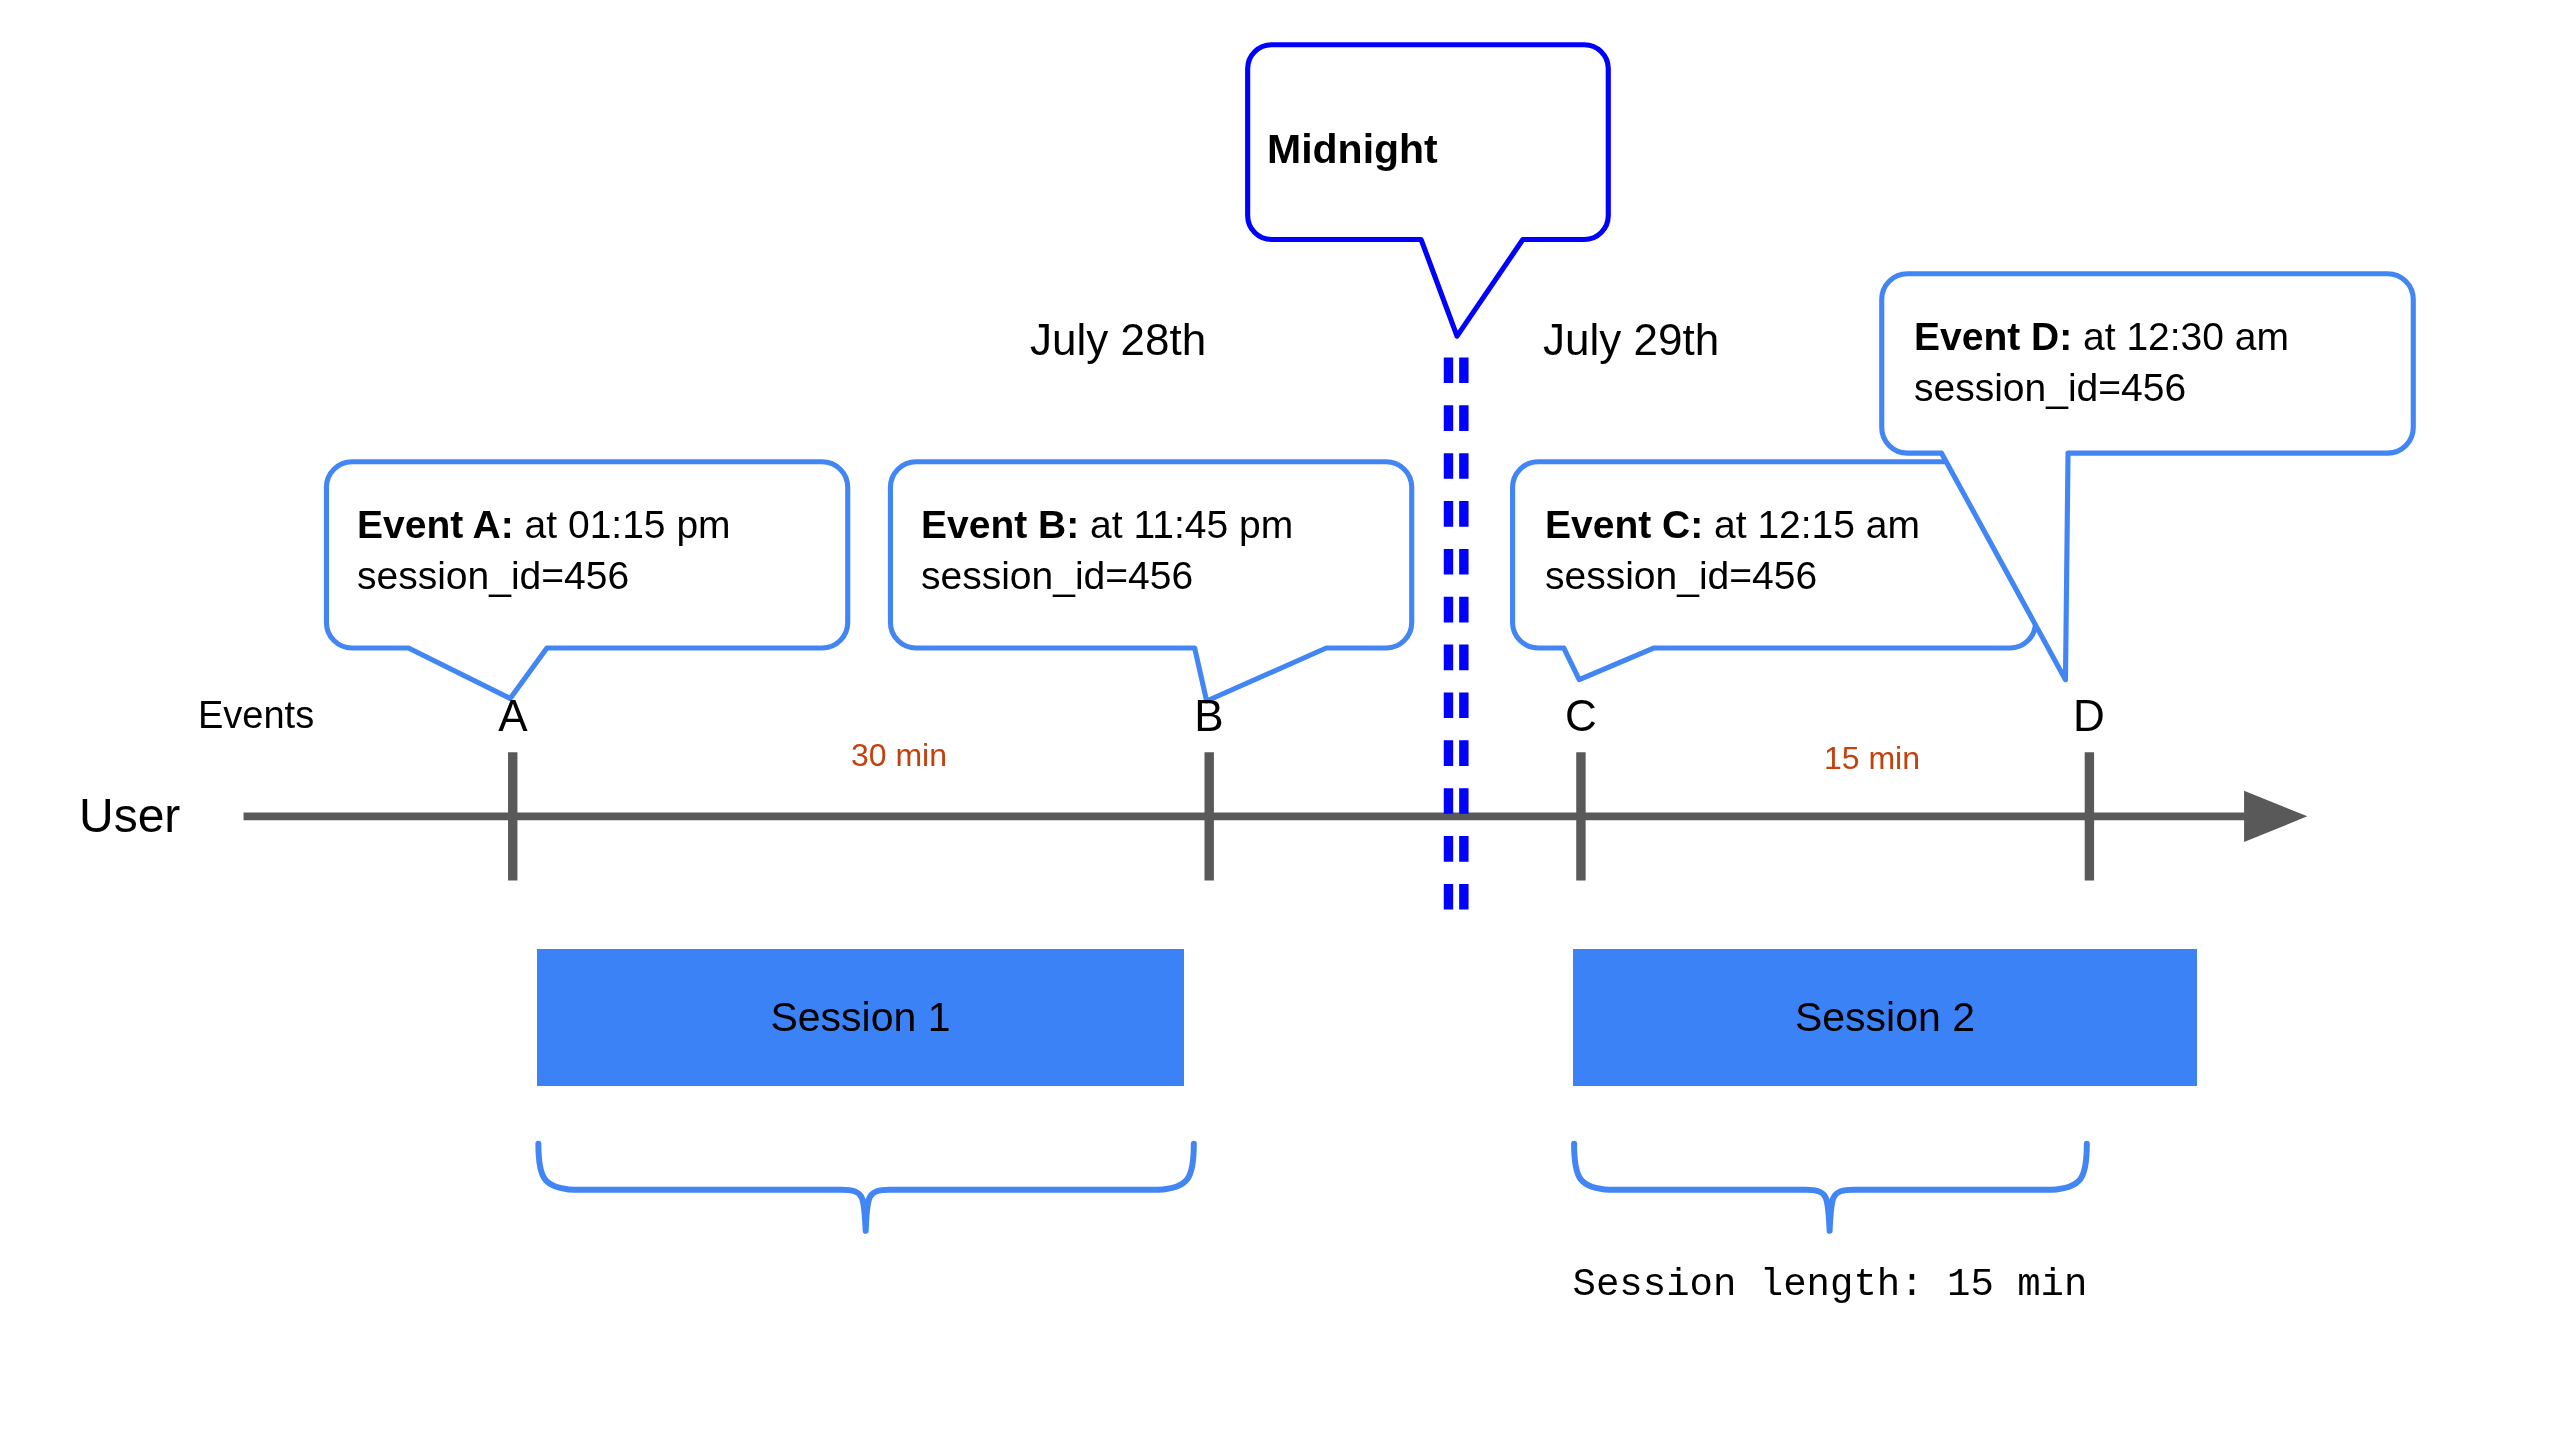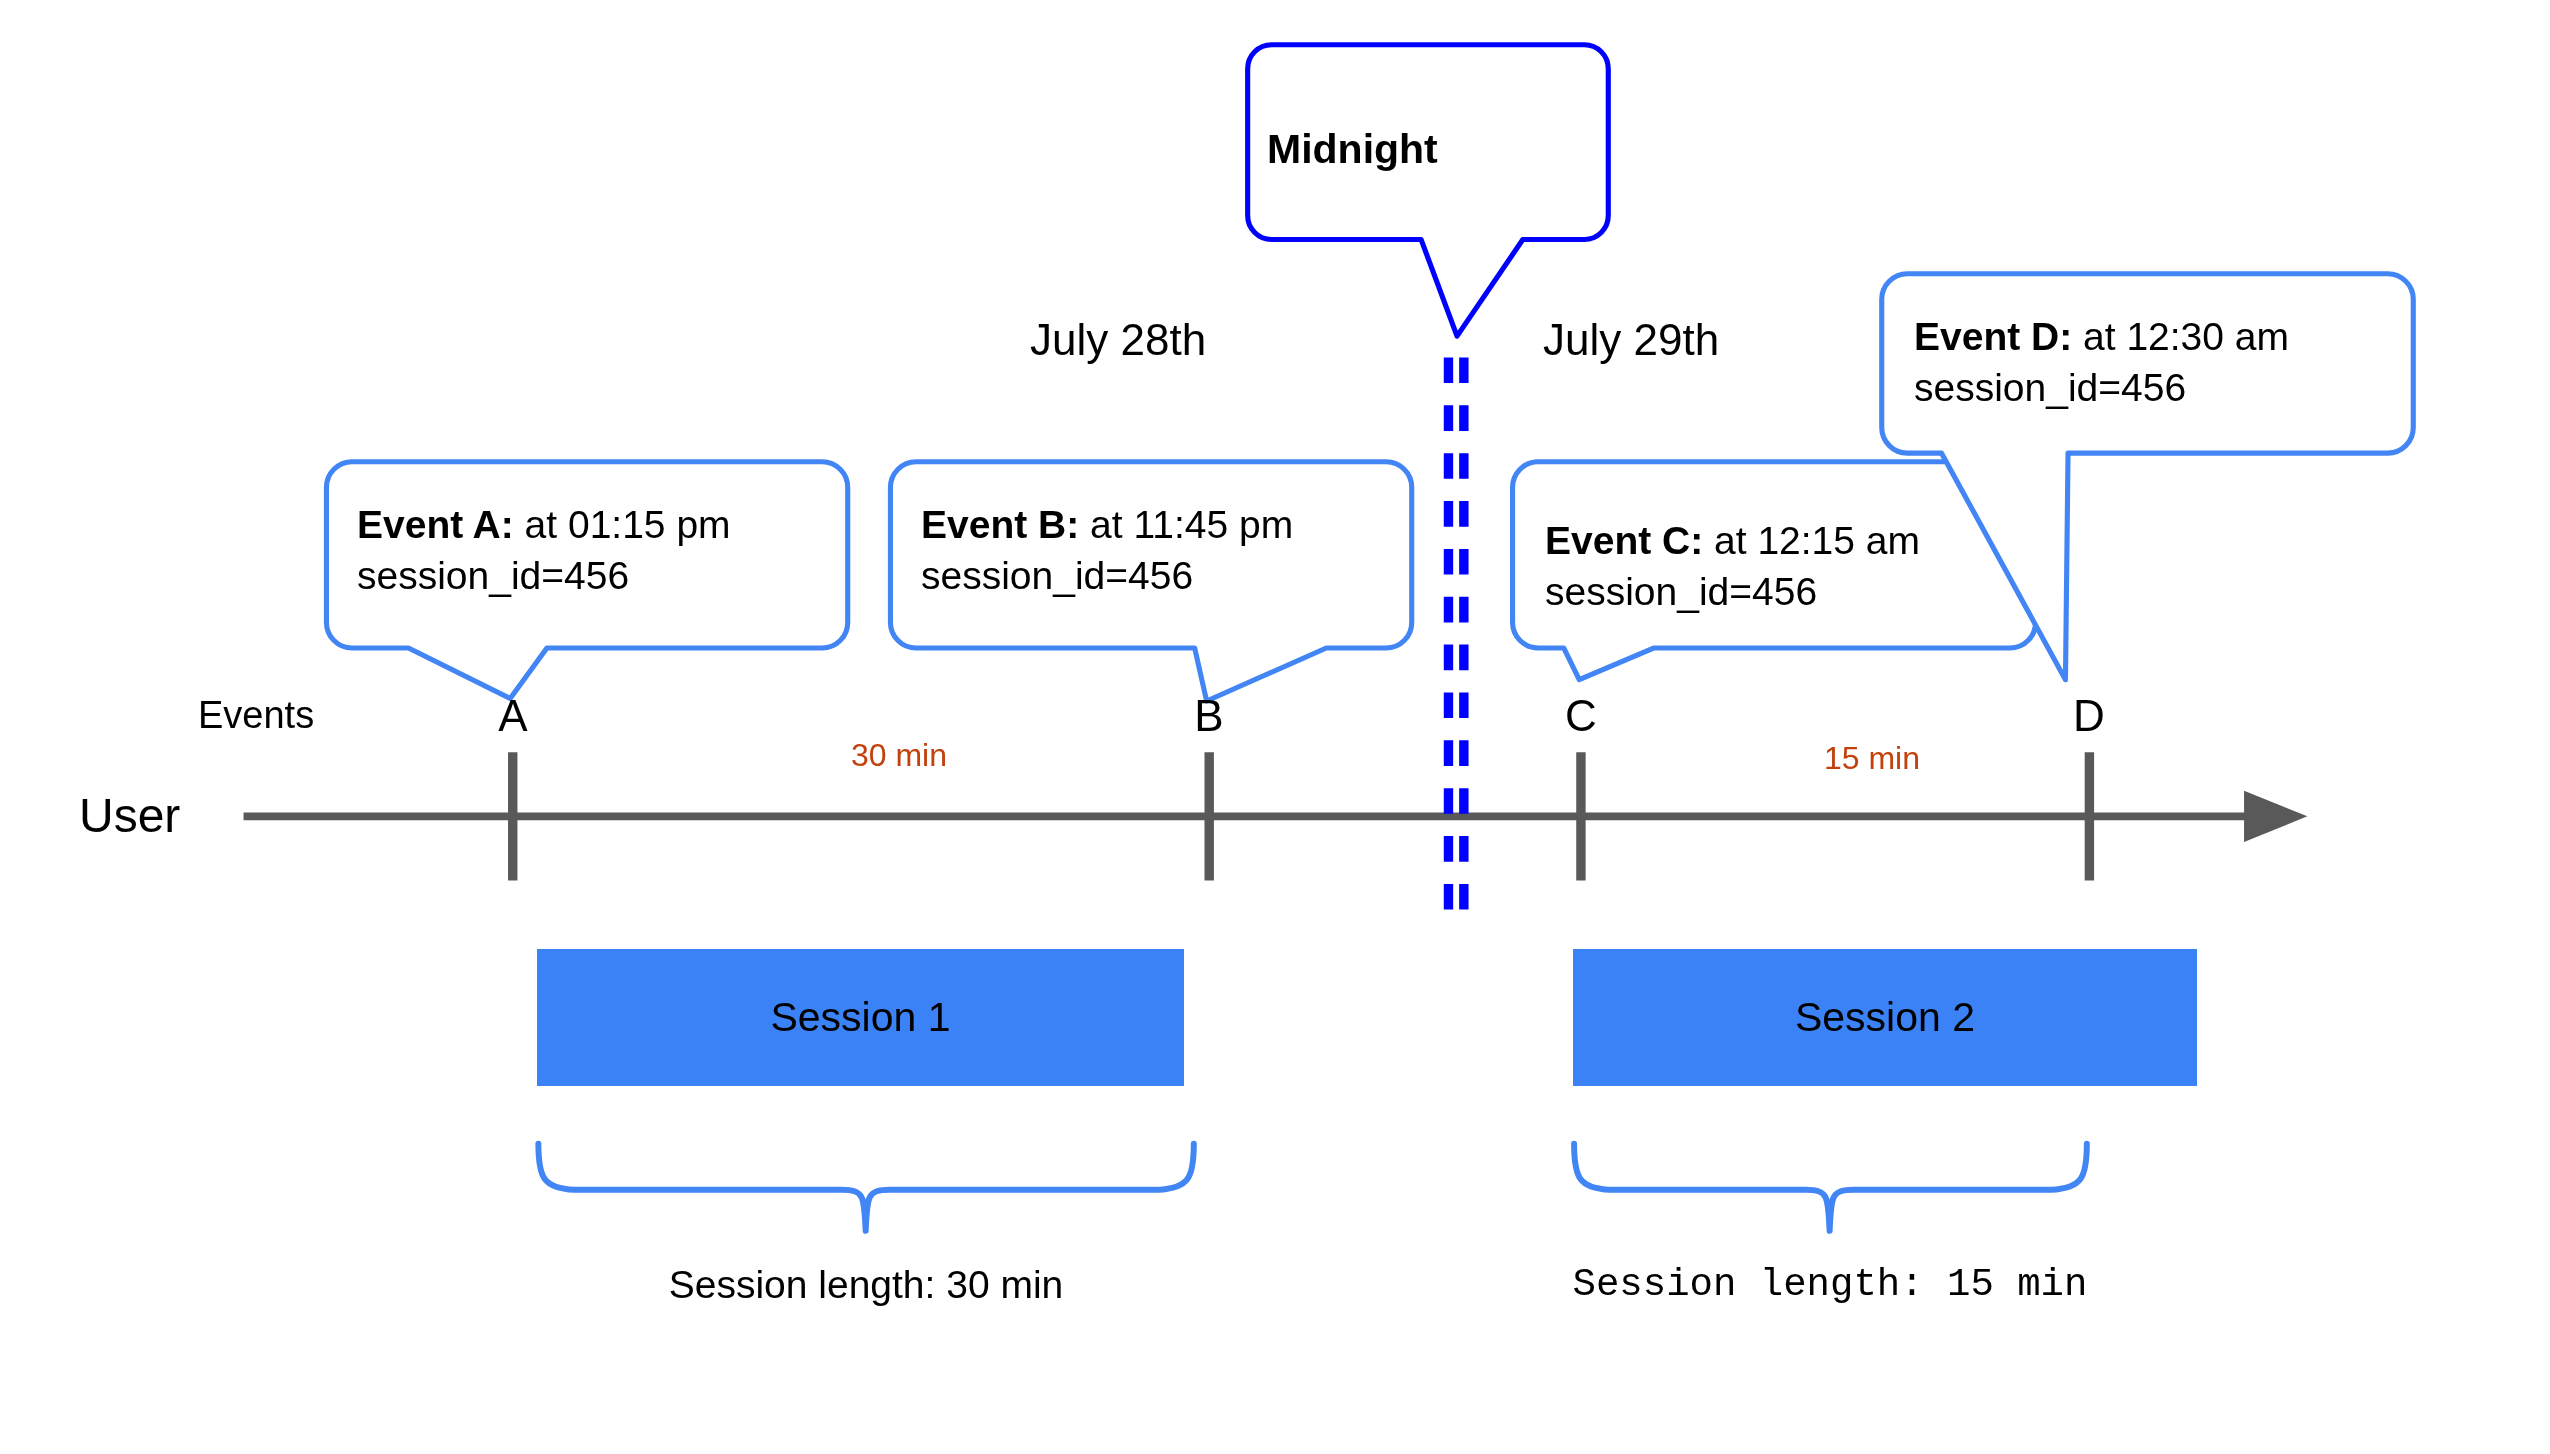--- a/index.html
+++ b/index.html
@@ -224,21 +224,21 @@
     <div>session_id=456</div>
   </div>
 
   <div class="callout-text" style="left:921px; top:500px;">
     <div>
       <span class="lead">Event B:</span><span> at 11:45 pm</span>
     </div>
     <div>session_id=456</div>
   </div>
 
-  <div class="callout-text" style="left:1545px; top:516px;">
+  <div class="callout-text" style="left:1545px; top:500px;">
     <div>
       <span class="lead">Event C:</span><span> at 12:15 am</span>
     </div>
     <div>session_id=456</div>
   </div>
 
   <div class="callout-text" style="left:1914px; top:312px;">
     <div>
       <span class="lead">Event D:</span><span> at 12:30 am</span>
     </div>
@@ -257,17 +257,16 @@
   <div class="gap-label" style="left:776px; top:737px; width:171px;">30 min</div>
   <div class="gap-label" style="left:1749px; top:740px; width:171px;">15 min</div>
 
   <div class="session-box" style="left:537px; top:949px; width:647px; height:137px;">
     <span>Session 1</span>
   </div>
   <div class="session-box" style="left:1573px; top:949px; width:624px; height:137px;">
     <span>Session 2</span>
   </div>
 
-  <div class="session-length-label" style="left:524px; top:1263px; width:684px;">Session length: 30 min</div>
   <div class="session-length-label" style="left:1488px; top:1263px; width:684px;font-family:Liberation Mono, monospace;">Session length: 15 min</div>
 
 </div>
 
 
 </body></html>

